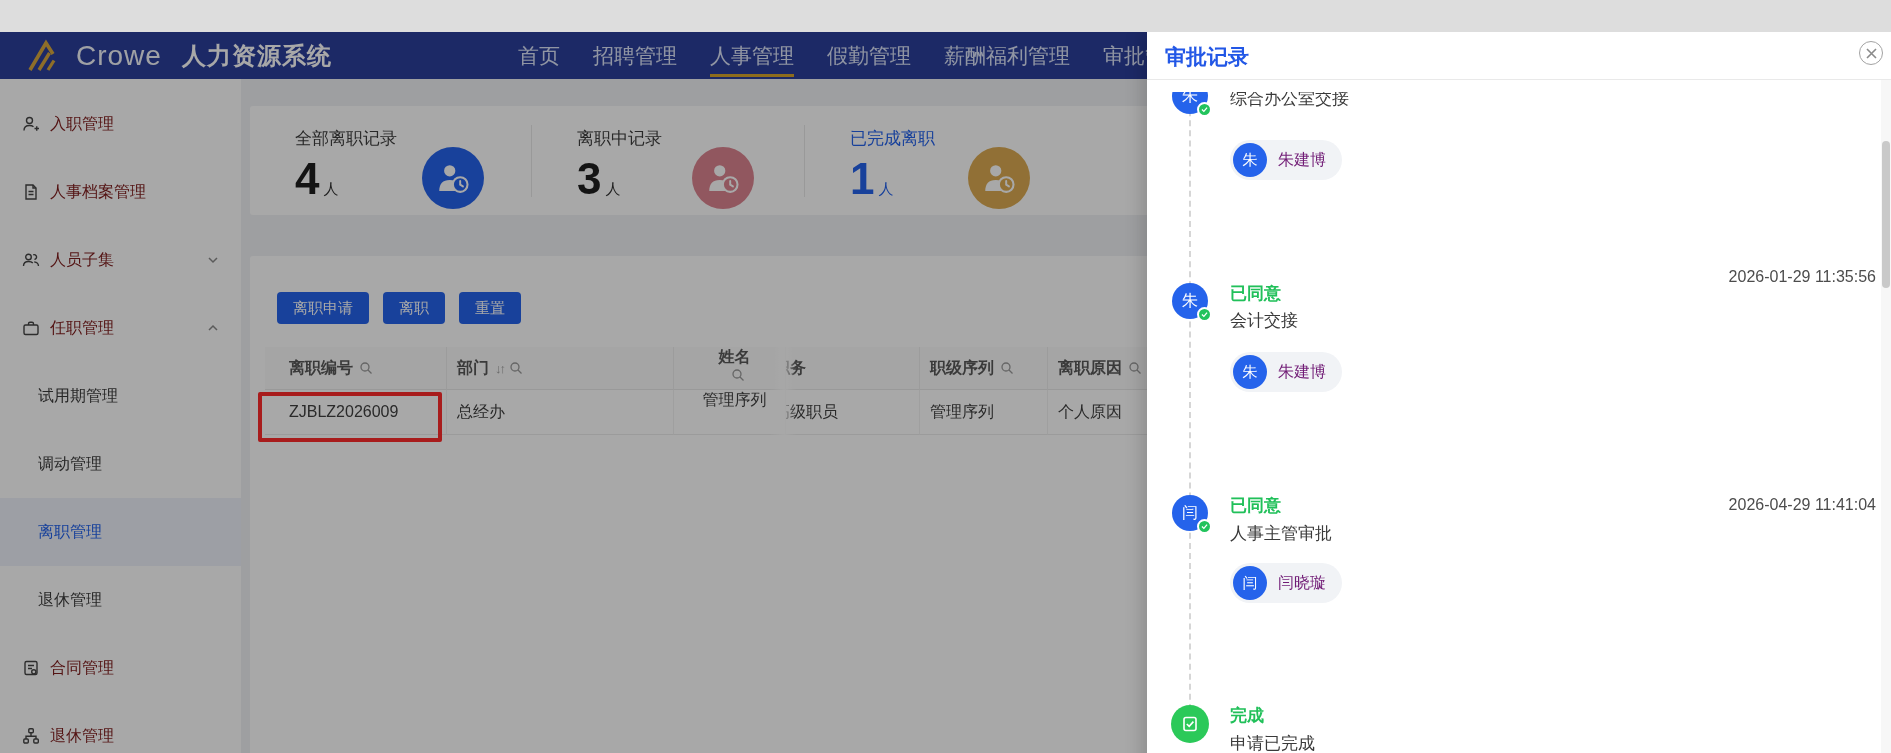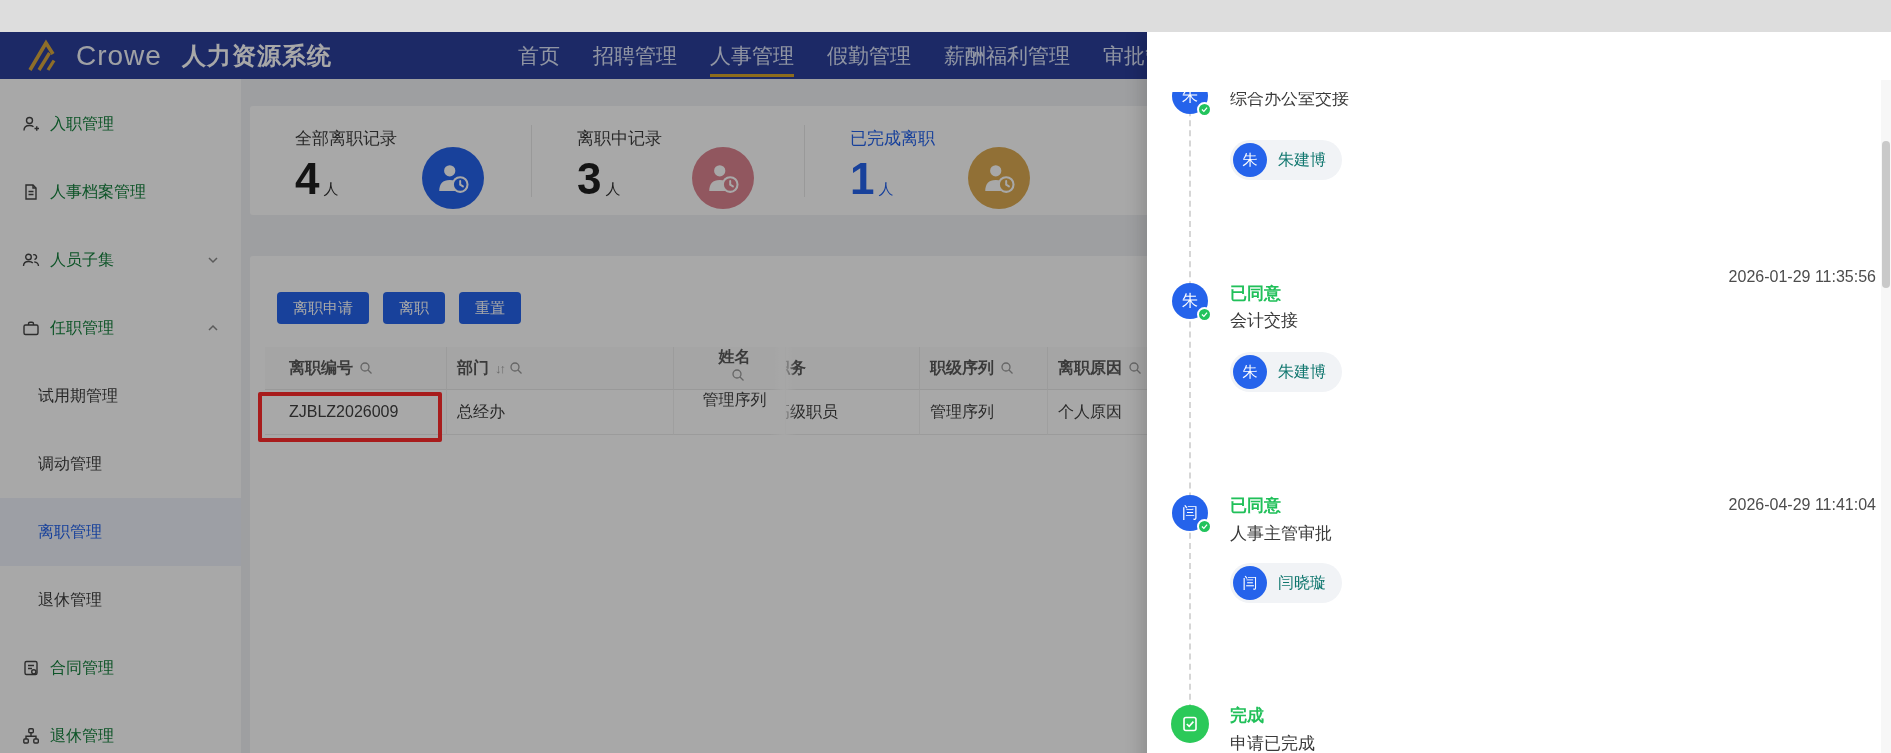--- a/index.html
+++ b/index.html
@@ -13,21 +13,21 @@
   .brand-name { font-size:28px; font-weight:500; color:#f2f4fa; letter-spacing:1px; margin-left:8px; }
   .app-title { font-size:24px; font-weight:700; color:#ffffff; margin-left:20px; letter-spacing:1px; }
   .nav { position:absolute; left:518px; top:0; height:47px; display:flex; gap:33px; }
   .nav-item { position:relative; display:flex; align-items:center; height:47px; font-size:21px; color:#dbe2f7; cursor:pointer; white-space:nowrap; }
   .nav-item.active::after { content:""; position:absolute; left:0; right:0; bottom:2px; height:3px; background:#d6a52c; }
 
   
   .sidebar { position:absolute; left:0; top:47px; width:241px; bottom:0; background:#ffffff; padding-top:11px; z-index:1; }
   .side-item { position:relative; height:68px; display:flex; align-items:center; cursor:pointer; }
   .side-item .ic { position:absolute; left:22px; width:18px; height:18px; }
-  .side-item .lbl { margin-left:50px; font-size:16px; color:#15803d; }
+  .side-item .lbl { margin-left:50px; font-size:16px; color:#7f1d1d; }
   .side-item .sub-lbl { margin-left:38px; font-size:16px; color:#3c3c3c; }
   .side-item .chev { position:absolute; right:22px; width:12px; height:12px; }
   .side-item.active { background:#eef2fb; }
   .side-item.active .sub-lbl { color:#2563eb; }
 
   
   .main { position:absolute; left:241px; top:47px; right:0; bottom:0; background:#f0f2f5; overflow:hidden; z-index:1; }
   .card { position:absolute; background:#fff; border-radius:3px; }
   .stats-card { left:9px; top:27px; width:1010px; height:109px; display:flex; }
   .stat-seg { position:relative; display:flex; justify-content:space-between; padding:0 47px 0 45px; }
@@ -71,21 +71,21 @@
   .drawer-content { position:absolute; left:0; top:60px; right:0; bottom:0; overflow:hidden; }
   .tl-line { position:absolute; left:42px; top:-12px; height:640px; border-left:2px dashed #d6d6d6; z-index:1; }
   .node { position:absolute; left:25px; width:36px; height:36px; border-radius:50%; background:#2563eb; color:#fff; font-size:16px; display:flex; align-items:center; justify-content:center; z-index:2; }
   .node .badge { position:absolute; right:-4px; bottom:-3px; width:15px; height:15px; border-radius:50%; background:#22c35c; border:2px solid #fff; display:flex; align-items:center; justify-content:center; }
   .node.done { background:#2bc959; width:38px; height:38px; left:24px; }
   .tl-status { position:absolute; left:83px; font-size:17px; font-weight:700; color:#21c05a; }
   .tl-sub { position:absolute; left:83px; font-size:17px; color:#3a3a3a; }
   .tl-time { position:absolute; right:15px; font-size:16px; color:#4c4c4c; }
   .pill { position:absolute; left:83px; height:40px; background:#f1f3f6; border-radius:20px; display:flex; align-items:center; padding-right:16px; }
   .pill .pav { width:34px; height:34px; margin:3px; border-radius:50%; background:#2563eb; color:#fff; font-size:15px; display:flex; align-items:center; justify-content:center; }
-  .pill .pname { font-size:16px; color:#0f766e; margin-left:8px; }
+  .pill .pname { font-size:16px; color:#701a75; margin-left:8px; }
   .vthumb { position:absolute; right:1px; top:109px; width:8px; height:147px; background:#c9c9c9; border-radius:4px; z-index:4; cursor:pointer; }
   .vtrack { position:absolute; right:0; top:48px; bottom:10px; width:10px; background:#f7f7f7; z-index:3; }
   .hscroll { position:absolute; left:0; right:10px; bottom:0; height:10px; background:#ededed; z-index:4; cursor:pointer; }
   svg { display:block; }
 </style>
 </head>
 <body>
 
 <div class="app">
 
@@ -307,20 +307,28 @@
         <div class="fixed-shadow"></div>
       </div>
     </section>
   </main>
 
   <div class="red-box"></div>
 
   <div class="mask"></div>
 
   <aside class="drawer">
+    <div class="drawer-head">
+      <span class="drawer-title">审批记录</span>
+      <span class="drawer-close">
+        <svg width="11" height="11" viewBox="0 0 11 11" stroke="#8a8a8a" stroke-width="1.6">
+            <path d="M1 1 L10 10 M10 1 L1 10"></path>
+          </svg>
+      </span>
+    </div>
     <div class="drawer-content">
       <div class="tl-line"></div>
 
       <div class="node" style="top:-14px">
         <span>朱</span>
         <span class="badge">
             <svg width="7" height="7" viewBox="0 0 11 11" fill="none" stroke="#fff" stroke-width="2">
               <path d="M1.5 5.5 L4.5 8.5 L9.5 2.5"></path>
             </svg>
           </span>

